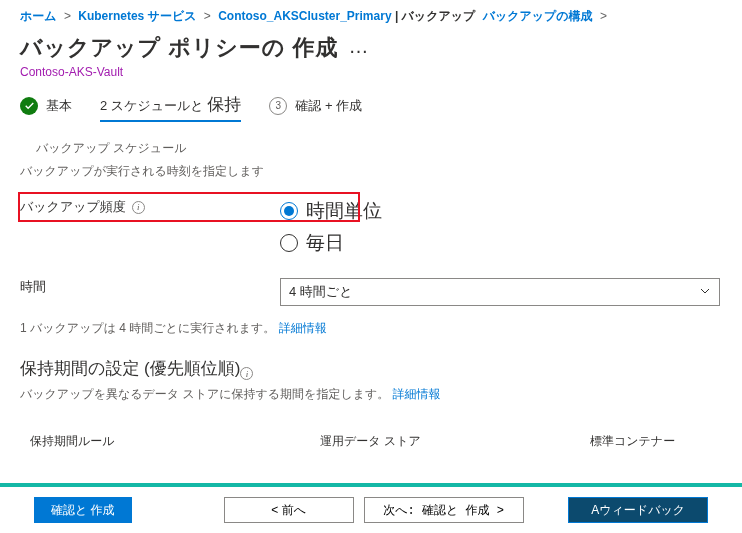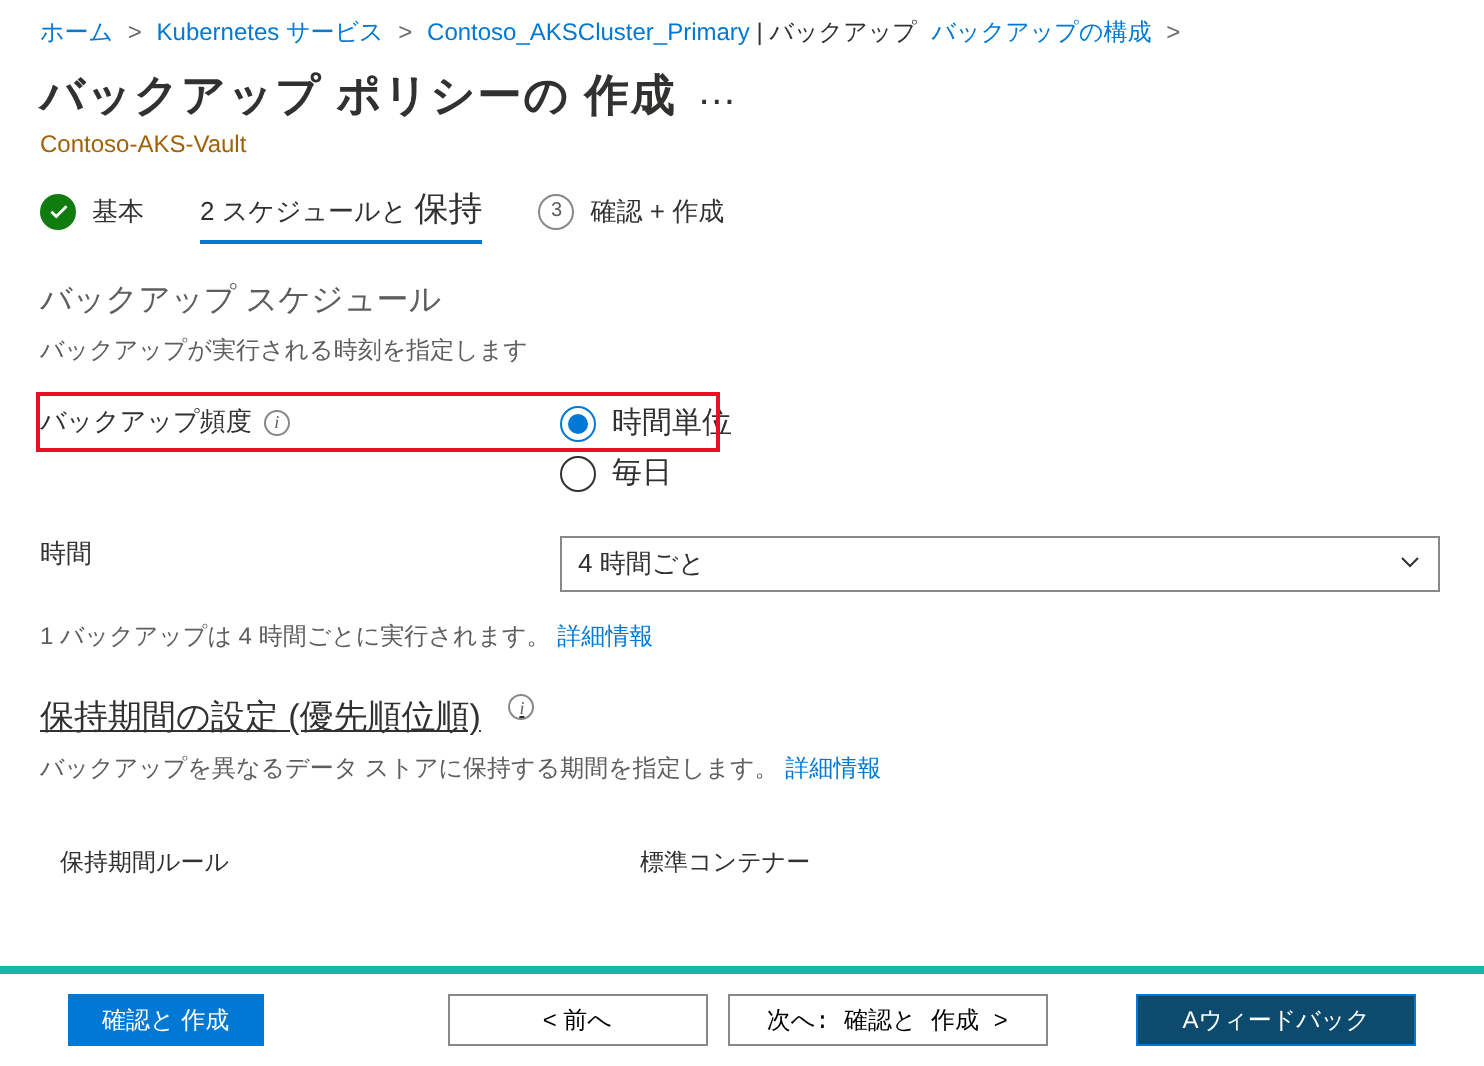--- a/index.html
+++ b/index.html
@@ -11,38 +11,38 @@
     width: 742px;
     height: 533px;
     position: relative;
     overflow: hidden;
   }
   .breadcrumb {
     padding: 8px 20px 4px;
     font-size: 12px;
     color: #323130;
   }
-  .breadcrumb a { color: #0078d4; text-decoration: none; }
+  .breadcrumb a { color: #0078d4; text-decoration: none; font-weight: bold; }
   .breadcrumb .sep { color: #666; margin: 0 4px; }
   .page-title-row {
     padding: 4px 20px 2px;
     display: flex;
     align-items: center;
     gap: 10px;
   }
   .page-title {
     font-size: 22px;
     font-weight: 600;
     letter-spacing: 1px;
   }
   .ellipsis { font-size: 20px; color: #323130; padding-bottom: 4px; }
   .subtitle {
     padding: 0 20px 14px;
     font-size: 12px;
-    color: #a16207;
+    color: #a21caf;
   }
   .tabs {
     display: flex;
     align-items: center;
     gap: 28px;
     padding: 0 20px 18px;
   }
   .tab {
     display: flex;
     align-items: center;
@@ -70,23 +70,24 @@
     width: 18px; height: 18px;
     border-radius: 50%;
     background: #107c10;
     display: flex; align-items: center; justify-content: center;
   }
   .check-icon svg { width: 11px; height: 11px; }
   .section {
     padding: 0 20px;
   }
   .section-title {
-    font-size: 16px;
+    font-size: 12px;
     color: #605e5c;
     margin-bottom: 6px;
+    margin-left: 16px;
   }
   .section-desc {
     font-size: 12px;
     color: #605e5c;
     margin-bottom: 18px;
   }
   .form-row {
     display: flex;
     align-items: flex-start;
     margin-bottom: 10px;
@@ -123,21 +124,21 @@
   }
   .radio-group {
     display: flex;
     flex-direction: column;
     gap: 6px;
   }
   .radio-option {
     display: flex;
     align-items: center;
     gap: 8px;
-    font-size: 15px;
+    font-size: 19px;
     cursor: pointer;
   }
   .radio-circle {
     width: 18px; height: 18px;
     border: 1px solid #323130;
     border-radius: 50%;
     display: flex; align-items: center; justify-content: center;
   }
   .radio-circle.selected { border-color: #0078d4; }
   .radio-dot {
@@ -161,21 +162,21 @@
   .note {
     font-size: 12px;
     color: #605e5c;
     margin: 14px 0 20px;
   }
   .note .link { color: #0078d4; }
   .retention-title {
     font-size: 17px;
     font-weight: 400;
     margin-bottom: 6px;
-    display: flex; align-items: flex-start; gap: 14px; text-decoration: underline;
+    display: flex; align-items: flex-end; gap: 0;
   }
   .table-header {
     display: flex;
     padding: 12px 10px 6px;
     font-size: 12px;
     color: #323130;
   }
   .table-header .col1 { width: 290px; }
   .table-header .col2 { width: 270px; }
   .table-header .col3 { flex: 1; }
@@ -297,20 +298,21 @@
     <span>保持期間の設定 (優先順位順)</span>
     <span class="info-icon">i</span>
   </div>
   <div class="section-desc">
     <span>バックアップを異なるデータ ストアに保持する期間を指定します。</span>
     <a class="link" style="color:#0078d4;">詳細情報</a>
   </div>
 
   <div class="table-header">
     <div class="col1">保持期間ルール</div>
+    <div class="col2">運用データ ストア</div>
     <div class="col3">標準コンテナー</div>
   </div>
 </div>
 
 <div class="footer">
   <button class="btn primary">確認と 作成</button>
   <span class="spacer"></span>
   <button class="btn secondary">&lt; 前へ</button>
   <button class="btn secondary" style="min-width:160px;font-family:Liberation Mono, monospace;">次へ: 確認と 作成 &gt;</button>
   <button class="btn feedback">Aウィードバック</button>

